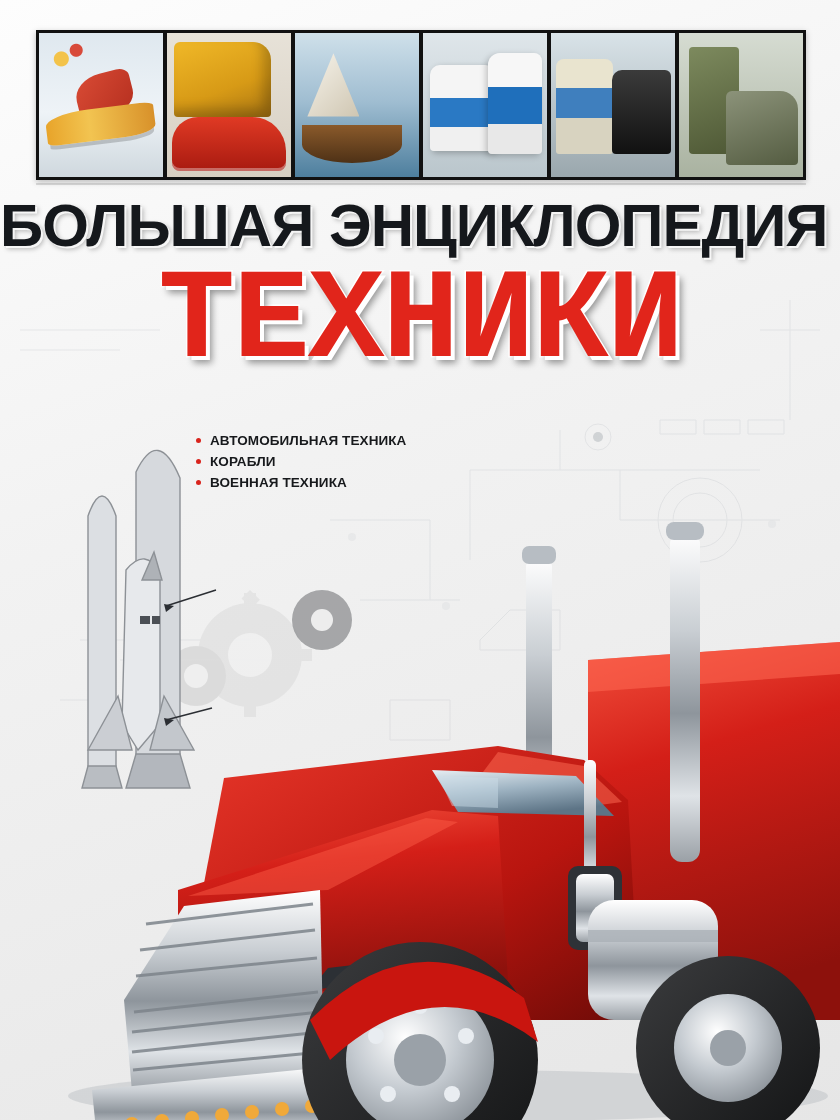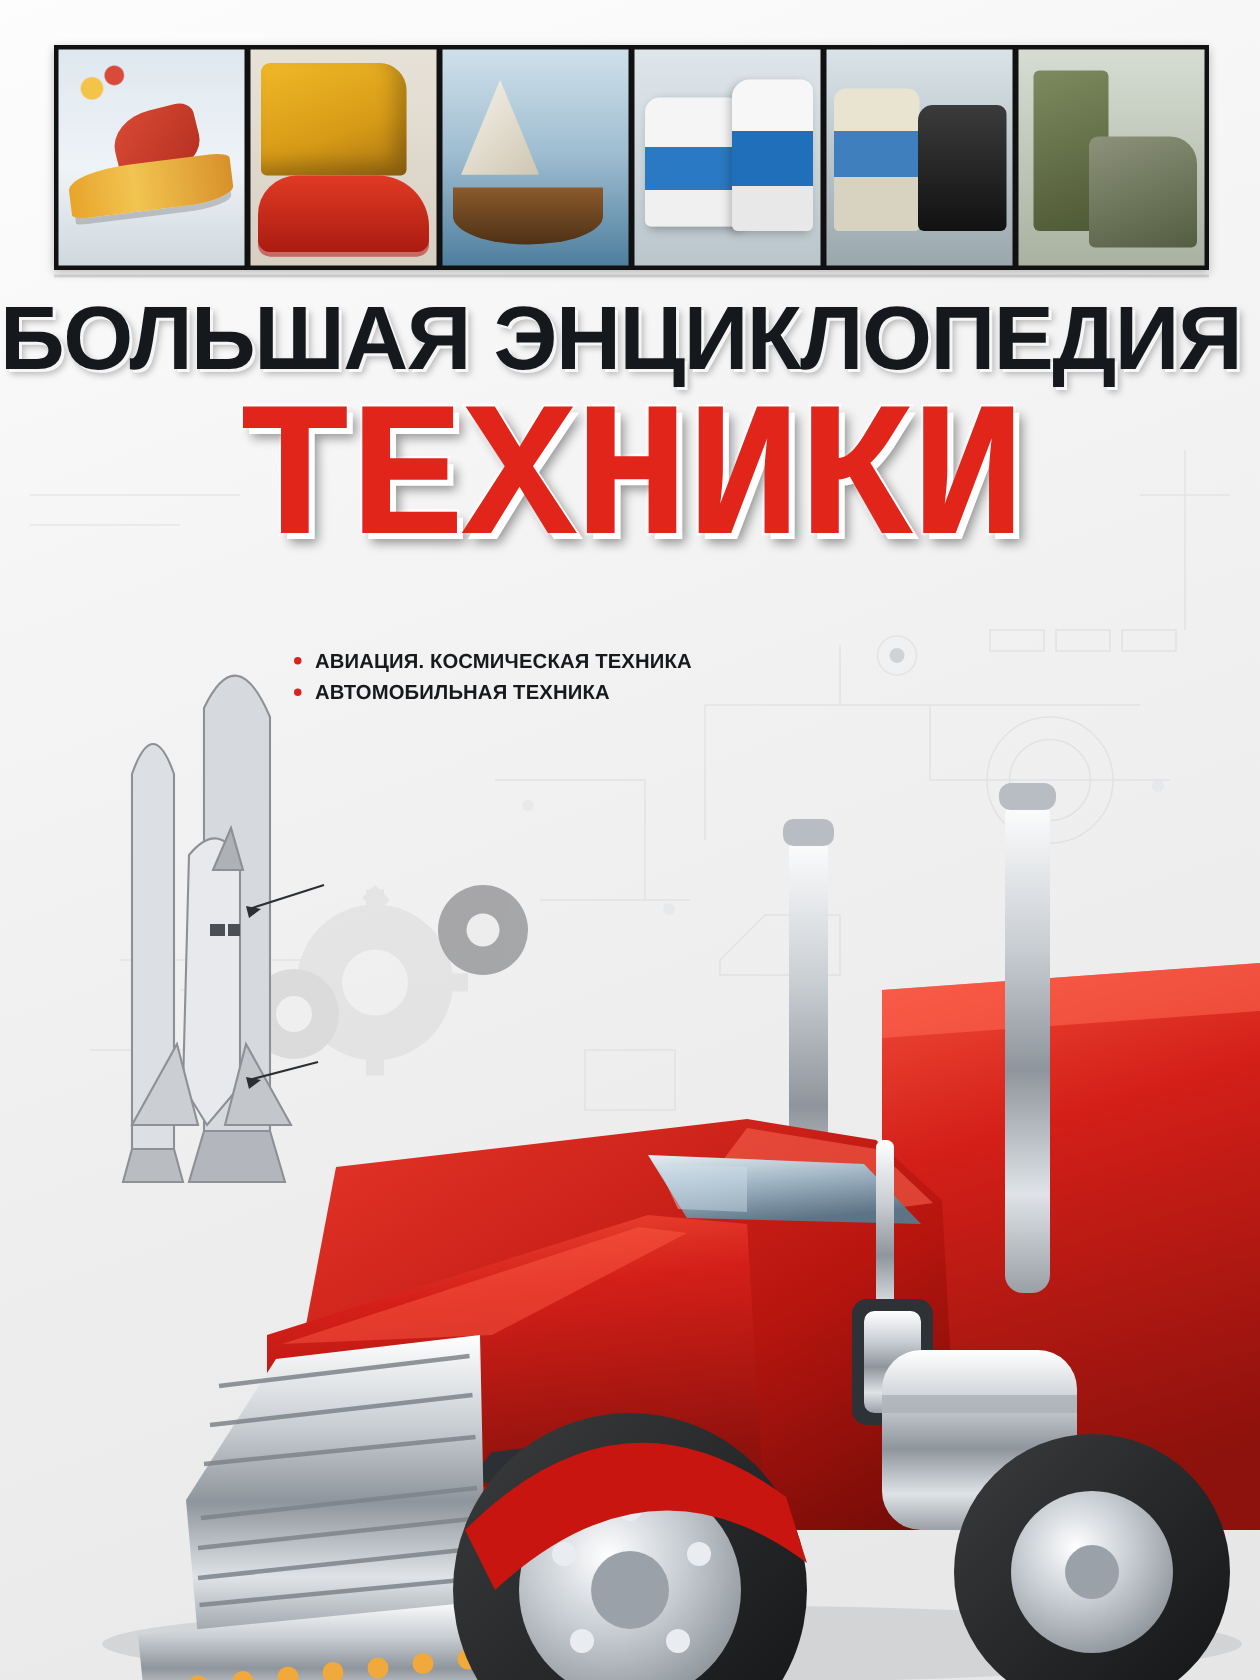--- a/index.html
+++ b/index.html
@@ -373,22 +373,23 @@
     <div class="photo-cell ph-military">
       
     </div>
   </div>
   <div class="strip-divider"></div>
 
   <div class="title-main">БОЛЬШАЯ ЭНЦИКЛОПЕДИЯ</div>
   <div class="title-big">ТЕХНИКИ</div>
 
   <ul class="topic-list">
-    <li>АВИАЦИЯ. КОСМИЧЕСКАЯ ТЕХНИКА</li>
     <li>АВТОМОБИЛЬНАЯ ТЕХНИКА</li>
+    <li>КОРАБЛИ</li>
+    <li>ВОЕННАЯ ТЕХНИКА</li>
   </ul>
 
   <svg class="rocket-art" viewBox="0 0 210 420">
     <g fill="#cfd2d6" stroke="#8d9196" stroke-width="1.4">
 
       <path d="M48 96 q14 -40 28 -0 v250 q-14 28 -28 0 z" fill="#dcdfe3"></path>
 
       <path d="M96 52 q22 -46 44 6 v276 q-22 34 -44 0 z" fill="#d6d9dd"></path>
 
       <path d="M86 150 q20 -24 34 4 v150 l-22 26 -16 -26 z" fill="#e7e9ec"></path>

